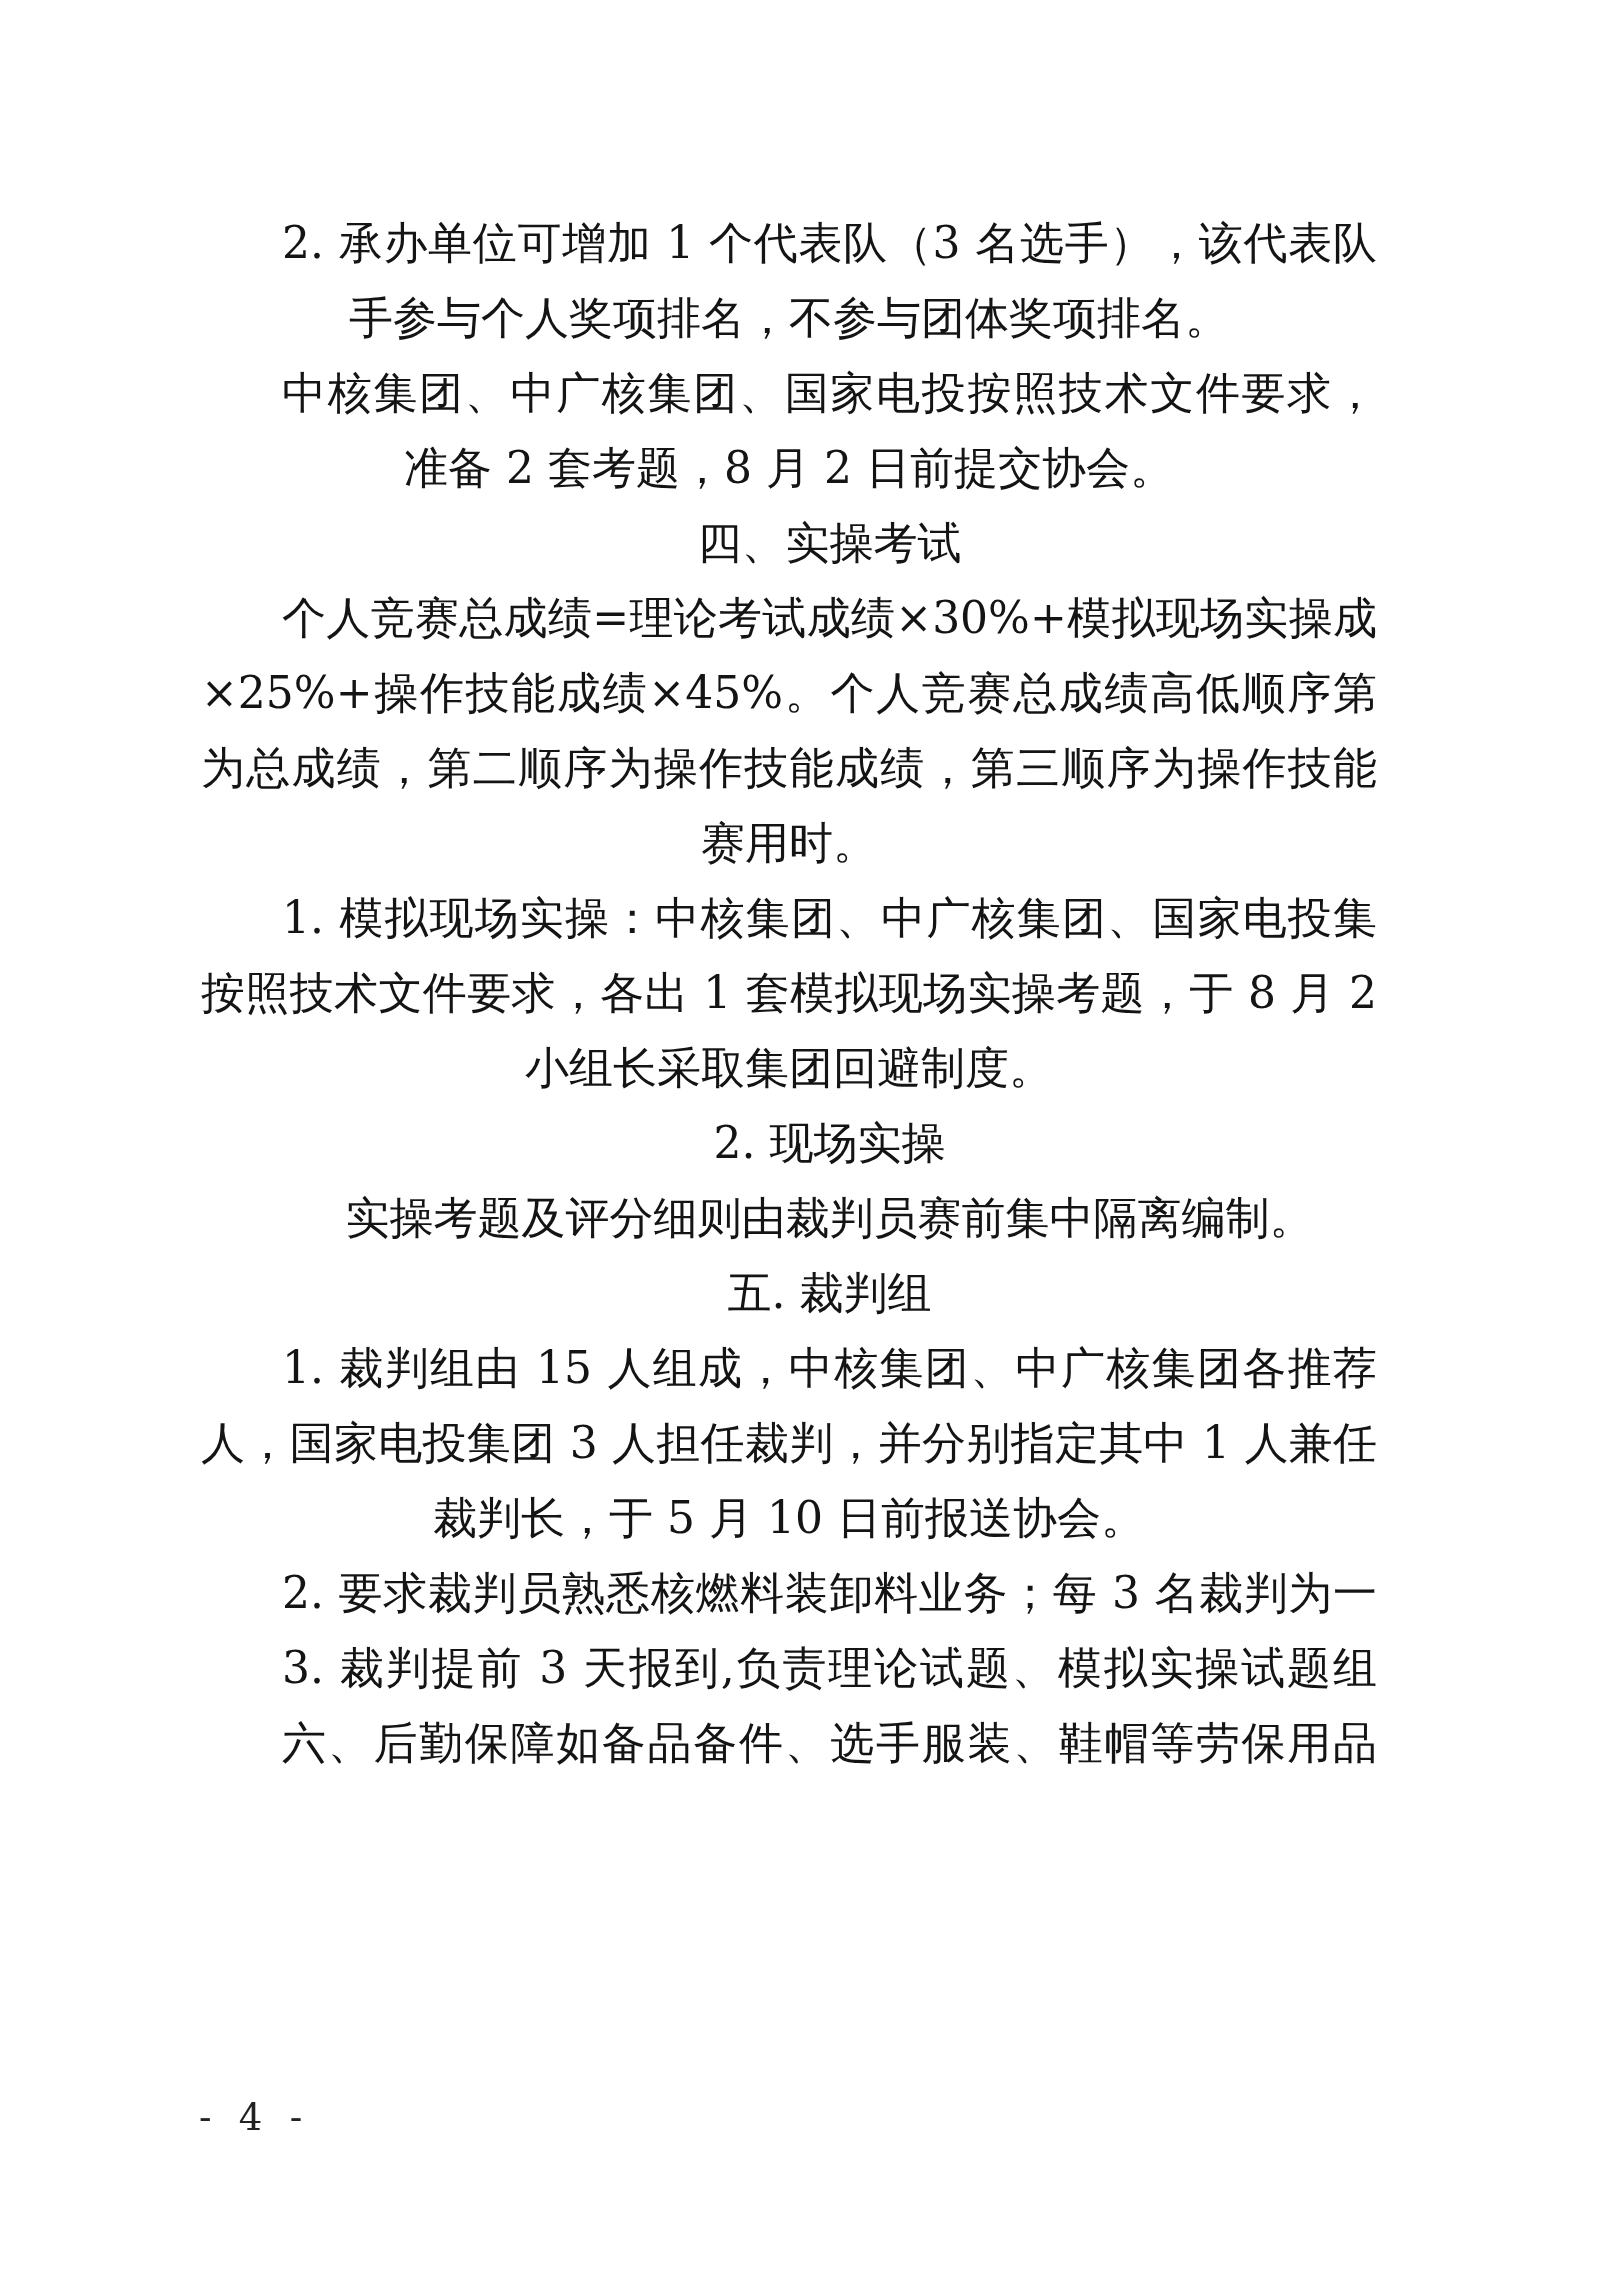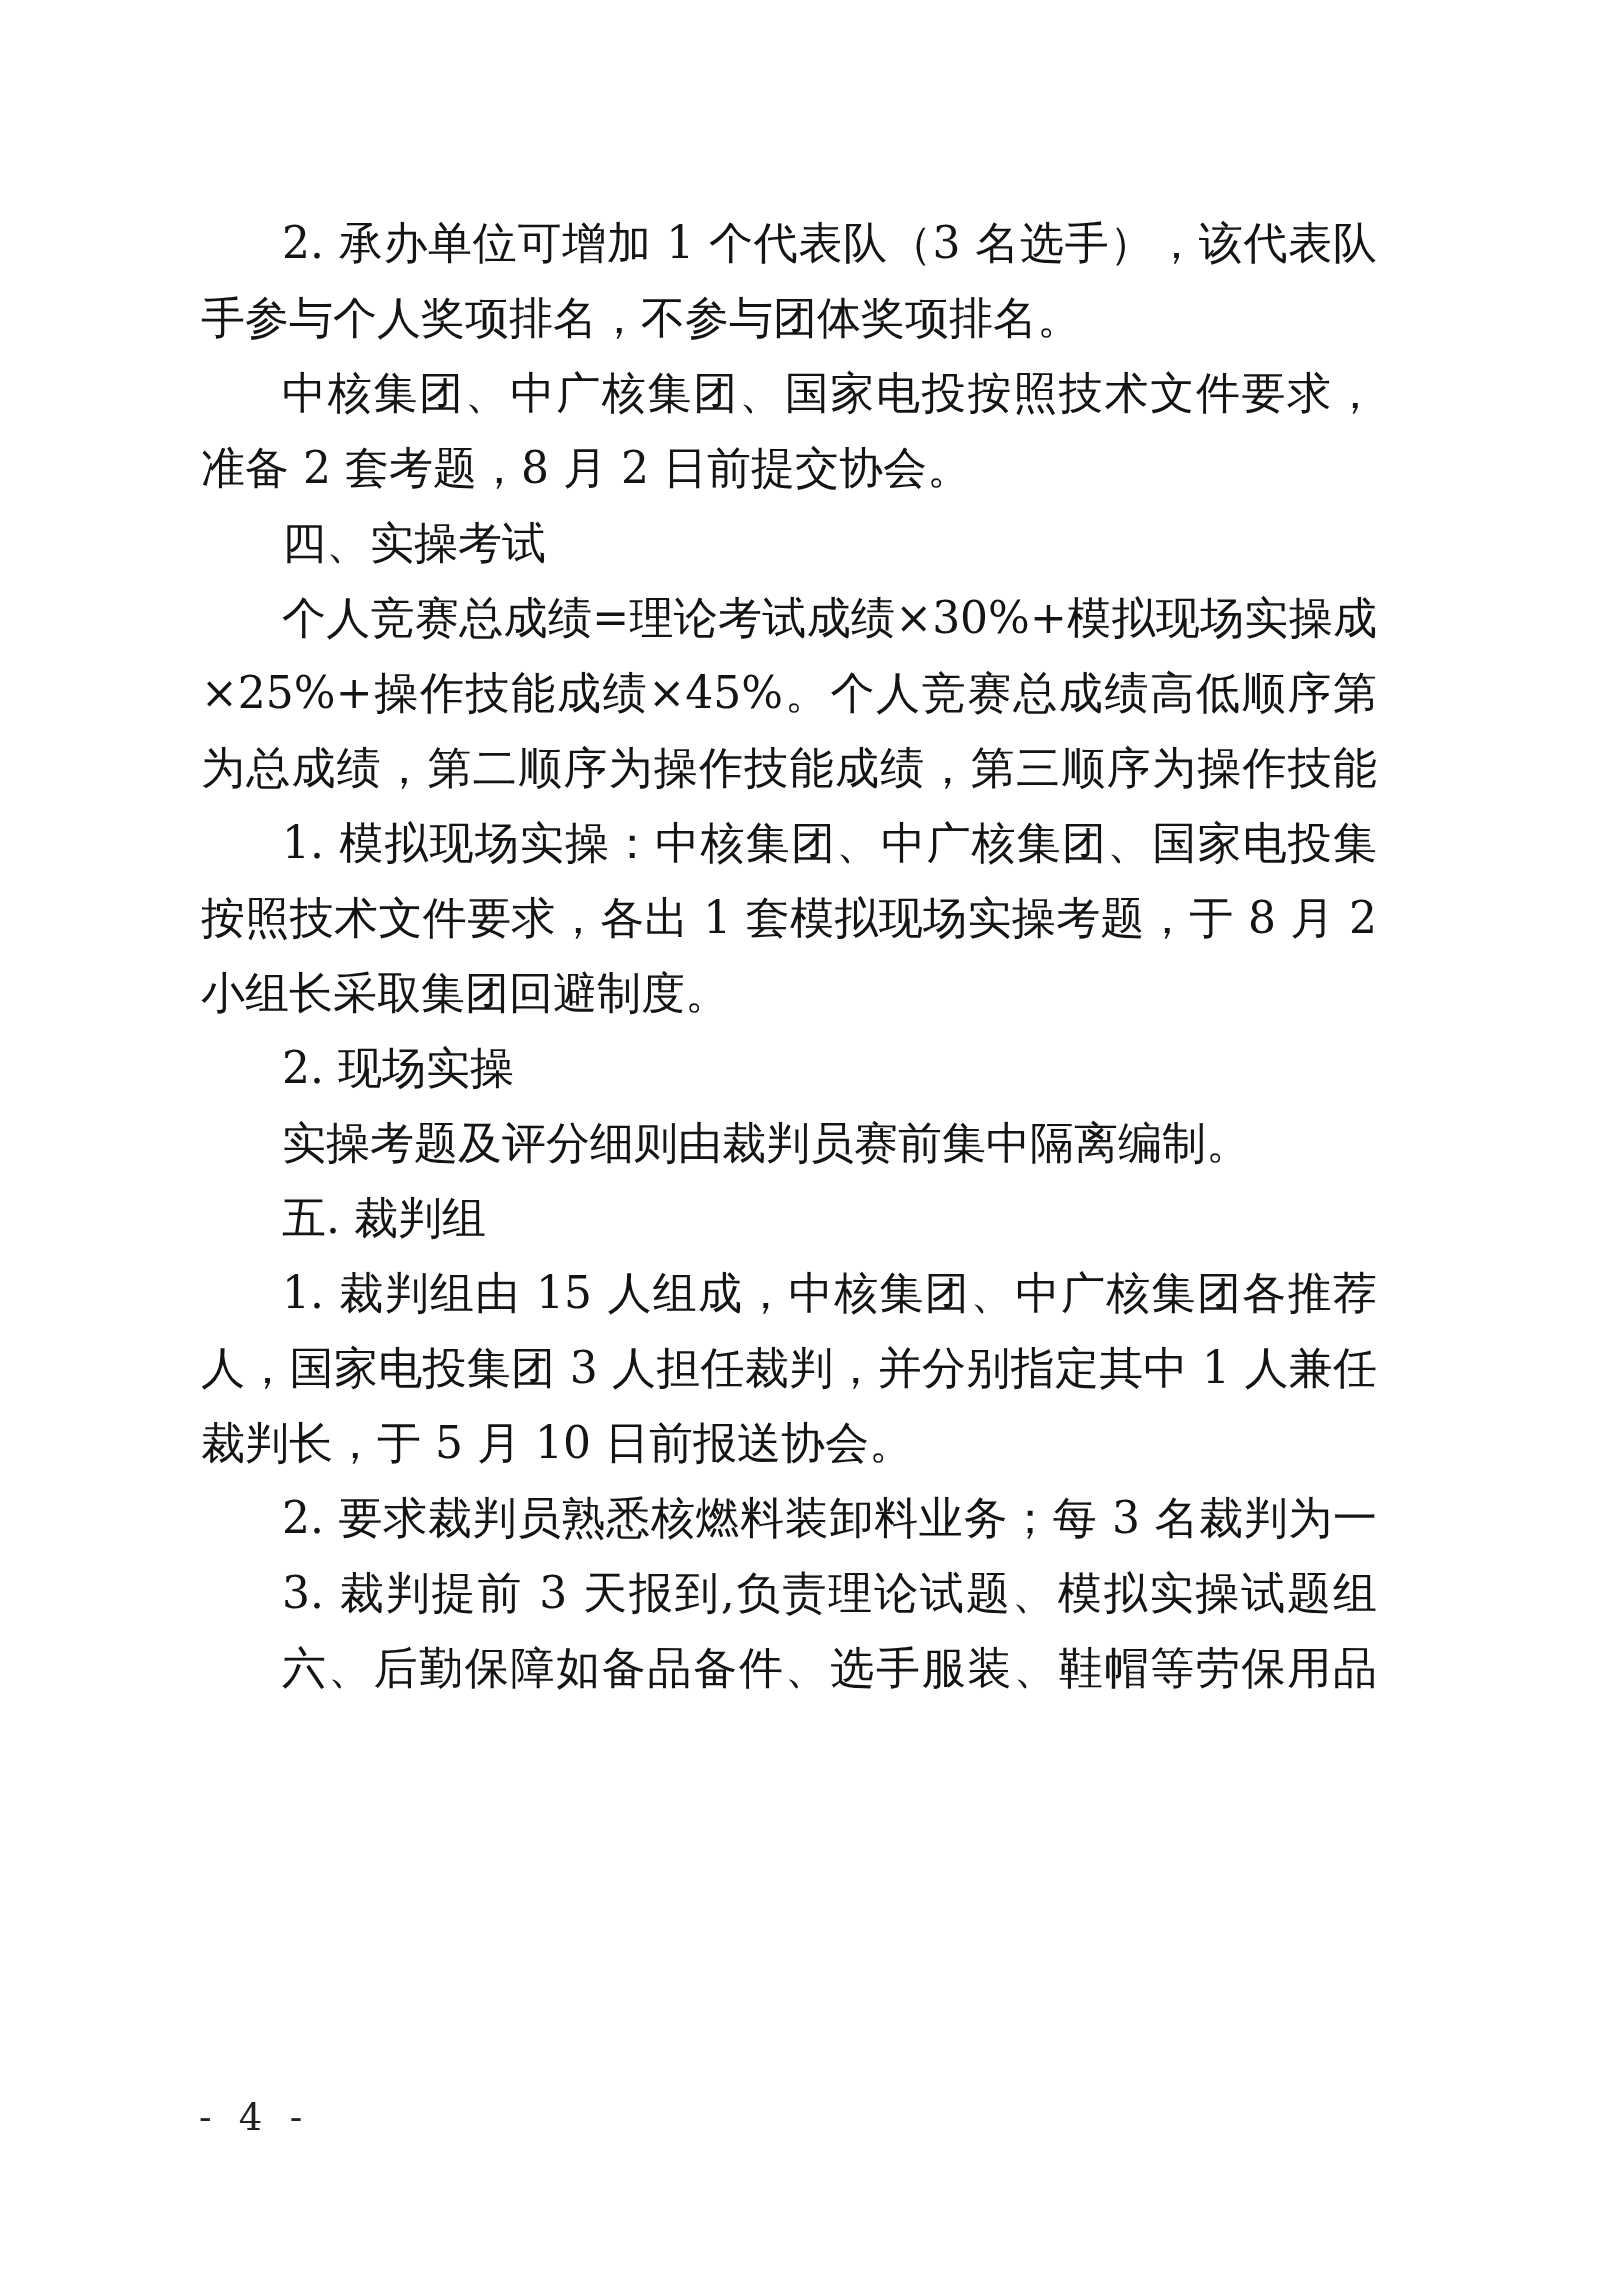--- a/index.html
+++ b/index.html
@@ -16,21 +16,21 @@
     position: absolute;
     left: 201px;
     top: 205px;
     width: 1176px;
     font-size: 44px;
     line-height: 75px;
   }
   .ln {
     height: 75px;
     overflow: hidden;
-    text-align: left;
+    text-align: center;
     word-break: break-all;
   }
   .ln.just {
     text-align: justify;
     text-align-last: justify;
     text-justify: inter-character;
   }
   .ln.indent { text-indent: 81px; }
   .footer {
     position: absolute;
@@ -49,20 +49,21 @@
 <div class="page">
   <div class="textblock">
     <div class="ln indent just">2. 承办单位可增加 1 个代表队（3 名选手），该代表队选</div>
     <div class="ln">手参与个人奖项排名，不参与团体奖项排名。</div>
     <div class="ln indent just">中核集团、中广核集团、国家电投按照技术文件要求，各</div>
     <div class="ln">准备 2 套考题，8 月 2 日前提交协会。</div>
     <div class="ln indent">四、实操考试</div>
     <div class="ln indent just">个人竞赛总成绩=理论考试成绩×30%+模拟现场实操成绩</div>
     <div class="ln just">×25%+操作技能成绩×45%。个人竞赛总成绩高低顺序第一顺序</div>
     <div class="ln just">为总成绩，第二顺序为操作技能成绩，第三顺序为操作技能竞</div>
+    <div class="ln">赛用时。</div>
     <div class="ln indent just">1. 模拟现场实操：中核集团、中广核集团、国家电投集团</div>
     <div class="ln just">按照技术文件要求，各出 1 套模拟现场实操考题，于 8 月 2 日</div>
     <div class="ln">小组长采取集团回避制度。</div>
     <div class="ln indent">2. 现场实操</div>
     <div class="ln indent">实操考题及评分细则由裁判员赛前集中隔离编制。</div>
     <div class="ln indent">五. 裁判组</div>
     <div class="ln indent just">1. 裁判组由 15 人组成，中核集团、中广核集团各推荐 6</div>
     <div class="ln just">人，国家电投集团 3 人担任裁判，并分别指定其中 1 人兼任副</div>
     <div class="ln">裁判长，于 5 月 10 日前报送协会。</div>
     <div class="ln indent just">2. 要求裁判员熟悉核燃料装卸料业务；每 3 名裁判为一个</div>

